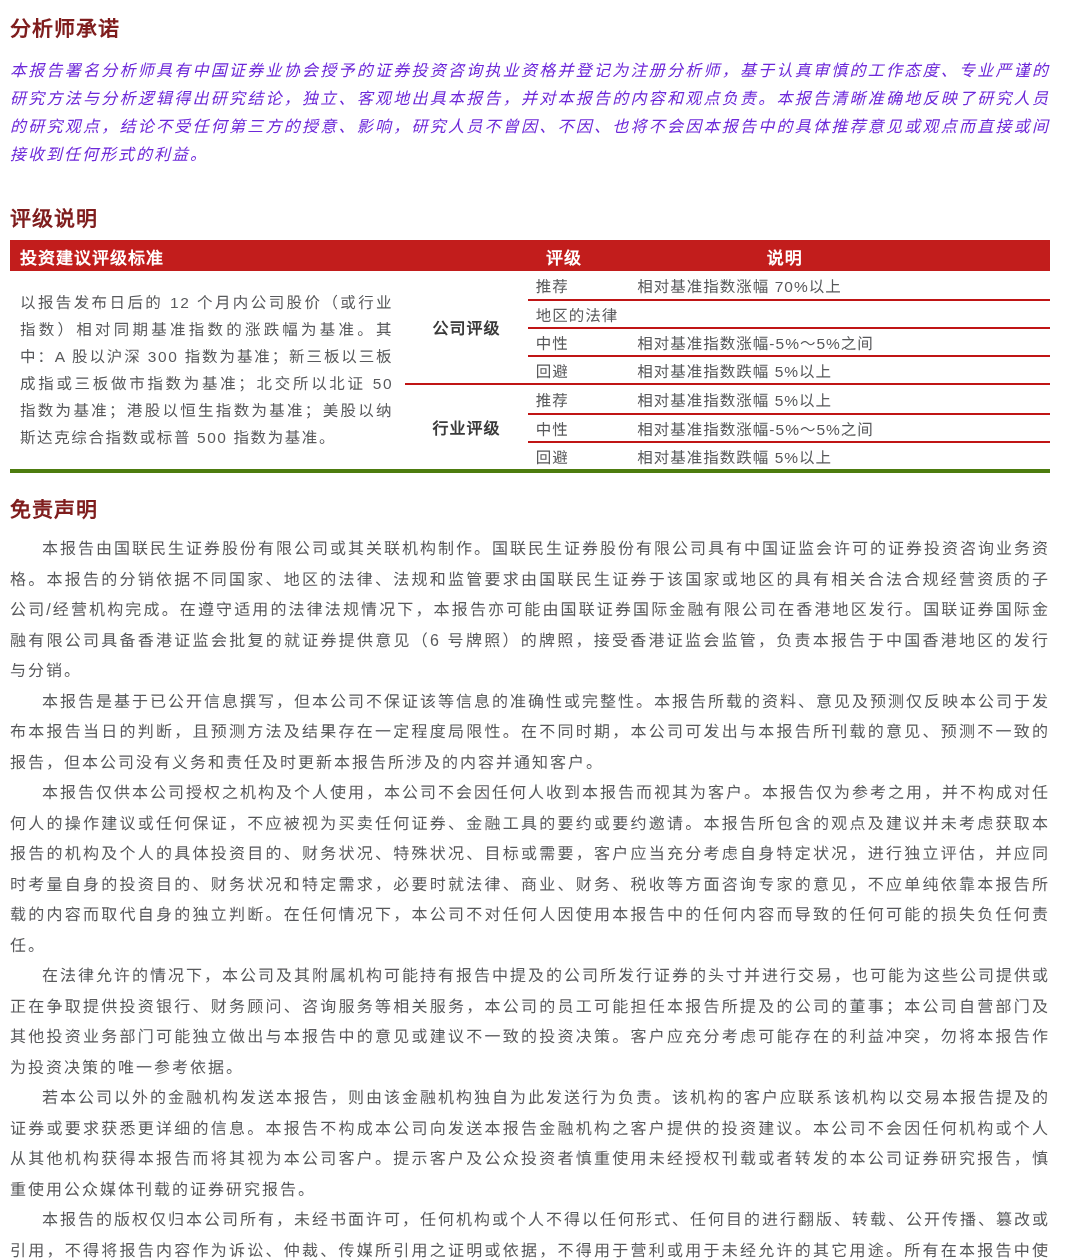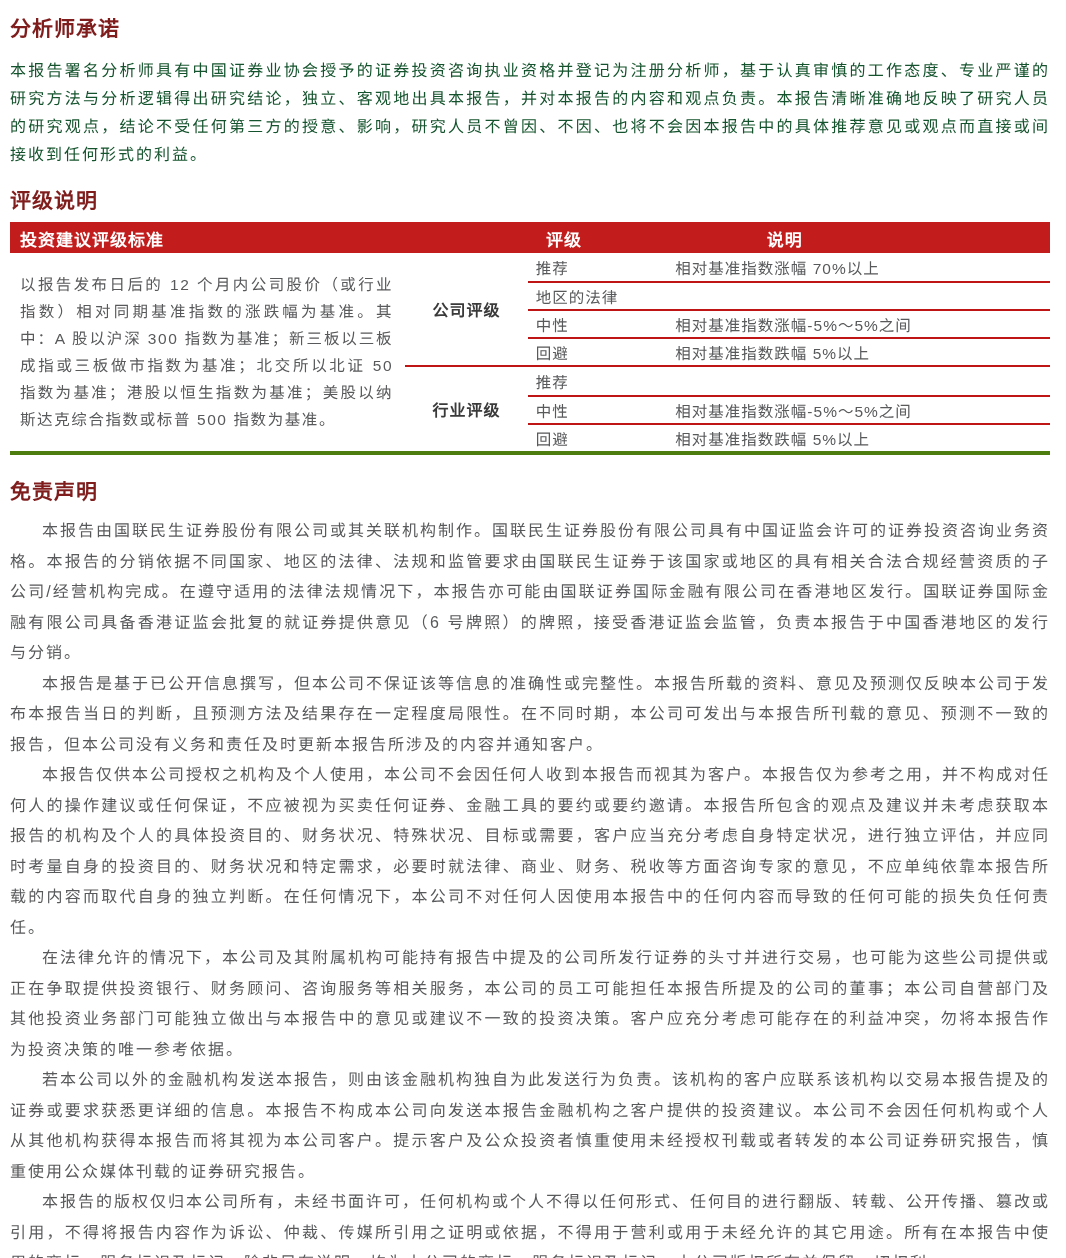--- a/index.html
+++ b/index.html
@@ -16,22 +16,23 @@
     color: #7f1d1d;
     letter-spacing: 1px;
   }
   
   .analyst-title { margin-bottom: 15px; }
   .analyst-body {
     font-size: 16px;
     line-height: 28px;
     letter-spacing: 2px;
     text-align: justify;
-    color: #14532d;
-    margin-bottom: 15px;
+    color: #6d28d9;
+    margin-bottom: 33px;
+    font-style: italic;
   }
   
   .rating-title { margin-bottom: 8px; }
   .rt { border-bottom: 4px solid #4d7c0f; margin-bottom: 20px; }
   .rt-header {
     position: relative;
     height: 31px;
     background: #c21d1c;
     color: #ffffff;
     font-weight: 700;
@@ -67,21 +68,20 @@
     letter-spacing: 1px;
   }
   .rt-rows { flex: 1; }
   .rt-row {
     display: flex;
     align-items: center;
     height: 28px;
     font-size: 15.5px;
     letter-spacing: 1px;
     color: #58595b;
-    gap: 38px;
   }
   .rt-row + .rt-row { border-top: 2px solid #c01515; }
   .rt-rating { width: 21%; padding-left: 8px; }
   .rt-desc { flex: 1; }
   
   .disclaimer-title { margin-bottom: 11px; }
   .disclaimer-par {
     font-size: 16px;
     line-height: 30.5px;
     letter-spacing: 2px;
@@ -132,20 +132,21 @@
               <span class="rt-desc">相对基准指数跌幅 5%以上</span>
             </div>
           </div>
         </div>
 
         <div class="rt-group">
           <div class="rt-glabel">行业评级</div>
           <div class="rt-rows">
             <div class="rt-row">
               <span class="rt-rating">推荐</span>
+              <span class="rt-desc">相对基准指数涨幅 5%以上</span>
             </div>
             <div class="rt-row">
               <span class="rt-rating">中性</span>
               <span class="rt-desc">相对基准指数涨幅-5%～5%之间</span>
             </div>
             <div class="rt-row">
               <span class="rt-rating">回避</span>
               <span class="rt-desc">相对基准指数跌幅 5%以上</span>
             </div>
           </div>

